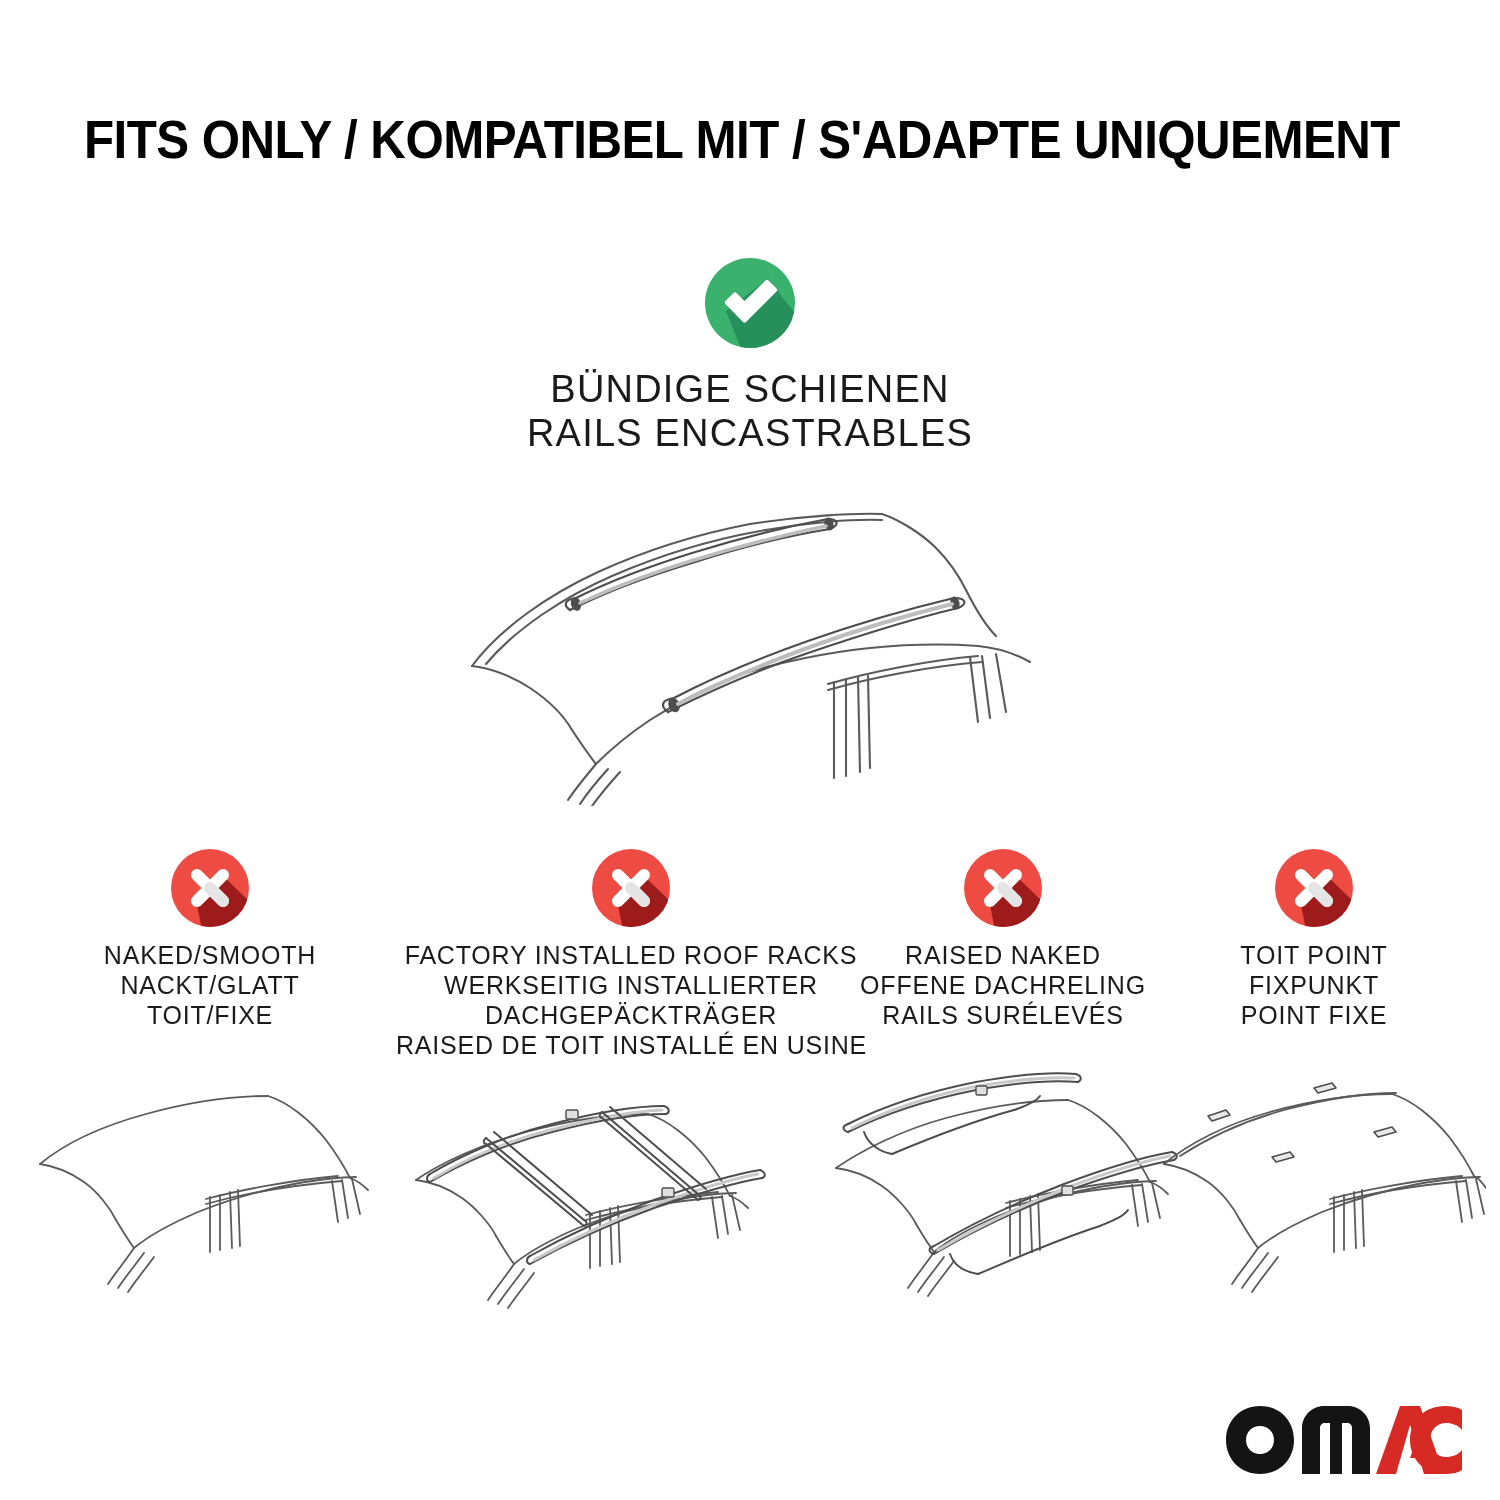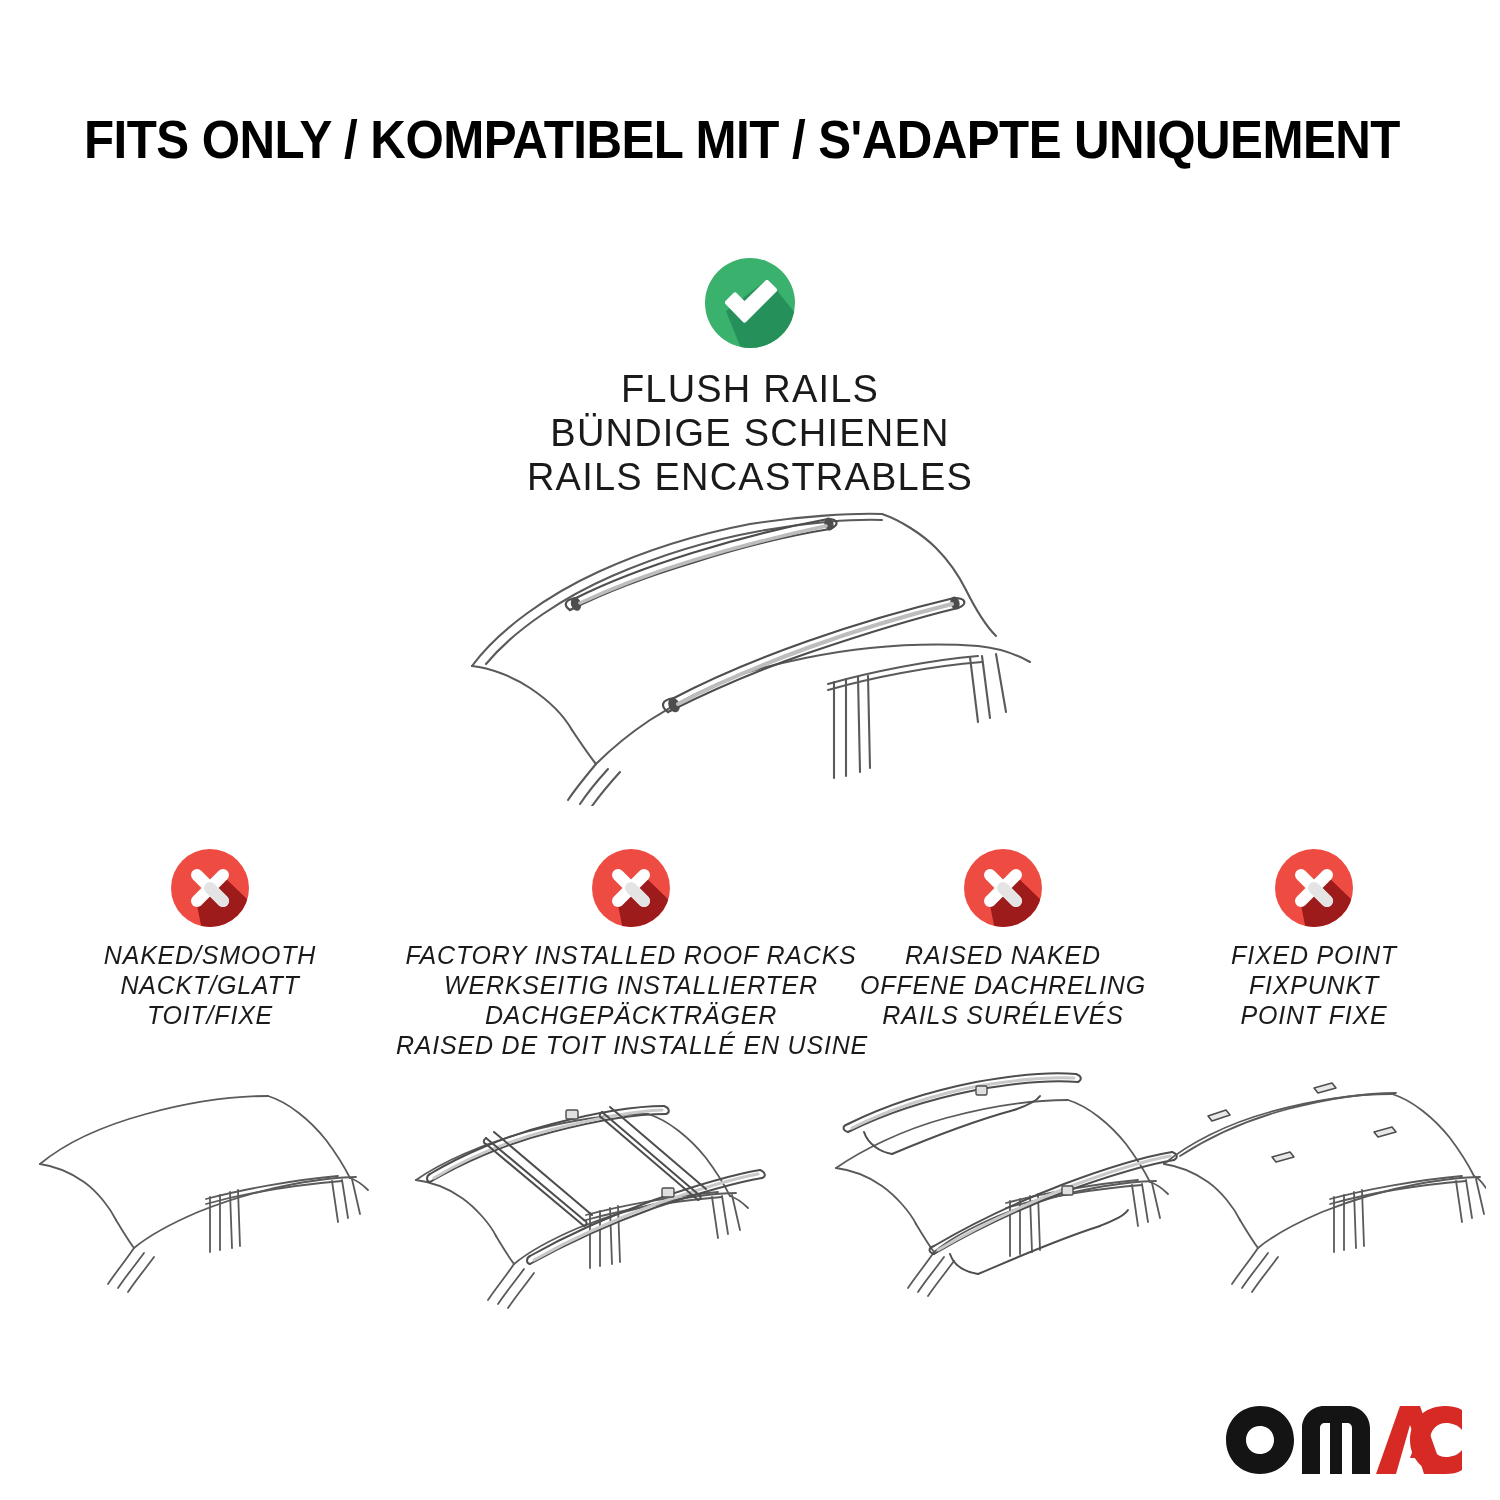--- a/index.html
+++ b/index.html
@@ -65,21 +65,21 @@
   .nofit-badge{width:84px;height:84px;margin:0 auto;}
   .nofit-badge svg{display:block;width:84px;height:84px;}
   .nofit-labels{
     margin-top:10px;
     font-size:25px;
     font-weight:300;
     letter-spacing:0.8px;
     line-height:30px;
     color:#1a1a1a;
   }
-  .nofit-labels div{white-space:nowrap;font-style:italic;}
+  .nofit-labels div{white-space:nowrap;}
   .nofit-art{position:absolute;left:0;top:222px;}
   .nofit-art svg{display:block;}
 
   
   #col-0{left:30px;width:360px;}
   #col-1{left:396px;width:470px;}
   #col-2{left:848px;width:310px;}
   #col-3{left:1164px;width:300px;}
 
   
@@ -107,21 +107,20 @@
       </defs>
       <circle cx="48" cy="48" r="45" fill="#3AB16C"></circle>
       <g clip-path="url(#gclip)">
         <path d="M66 24 L96 62 L96 96 L40 96 L24 56 Z" fill="#26905A"></path>
       </g>
       <path d="M25.5 47.5 L33 40 L42.5 49.5 L65 27.5 L72.5 35 L42.5 65 Z" fill="#FFFFFF" stroke="#FFFFFF" stroke-width="5" stroke-linejoin="round"></path>
     </svg>
   </div>
 
   <div id="fits-labels">
-    <div>FLUSH RAILS</div>
     <div>BÜNDIGE SCHIENEN</div>
     <div>RAILS ENCASTRABLES</div>
   </div>
 </div>
 
 <div id="flush-drawing">
   <svg viewBox="0 0 640 320" xmlns="http://www.w3.org/2000/svg">
     <g fill="none" stroke="#5A5A5A" stroke-width="2.1" stroke-linecap="round" stroke-linejoin="round">
 
       <path d="M42 180 C70 142 120 108 168 86 C214 65 268 48 320 38 C372 30 422 27 452 28"></path>
@@ -397,21 +396,21 @@
           <path d="M53 28 L84 58 L84 84 L34 84 L28 54 Z" fill="#9E1B1B"></path>
         </g>
         <g stroke-linecap="round" stroke-linejoin="round">
           <path d="M29 29 L55 55" stroke="#FFFFFF" stroke-width="12"></path>
           <path d="M55 29 L29 55" stroke="#FFFFFF" stroke-width="12"></path>
           <path d="M42 42 L55 55" stroke="#E4E4E4" stroke-width="12"></path>
         </g>
       </svg>
     </div>
     <div class="nofit-labels">
-      <div>FIXED POINT</div>
+      <div>TOIT POINT</div>
       <div>FIXPUNKT</div>
       <div>POINT FIXE</div>
     </div>
     <div class="nofit-art" style="top:222px;left:-18px;">
       <svg width="340" height="280" viewBox="0 0 340 280" xmlns="http://www.w3.org/2000/svg">
         <g fill="none" stroke="#5A5A5A" stroke-width="1.8" stroke-linecap="round" stroke-linejoin="round">
           <path d="M18 96 C42 76 80 56 124 44 C168 32 212 26 246 26"></path>
           <path d="M246 26 C266 32 288 50 304 70 C316 86 324 100 328 108"></path>
           <path d="M18 96 C32 98 48 104 62 114 C76 124 88 140 94 152"></path>
           <path d="M94 152 C100 162 106 172 112 180"></path>

